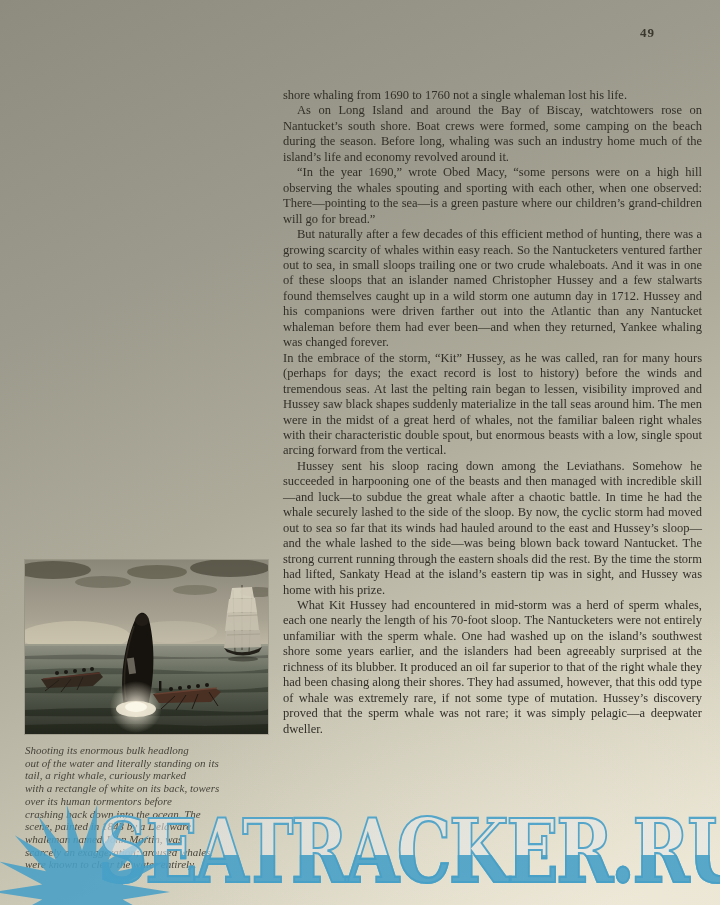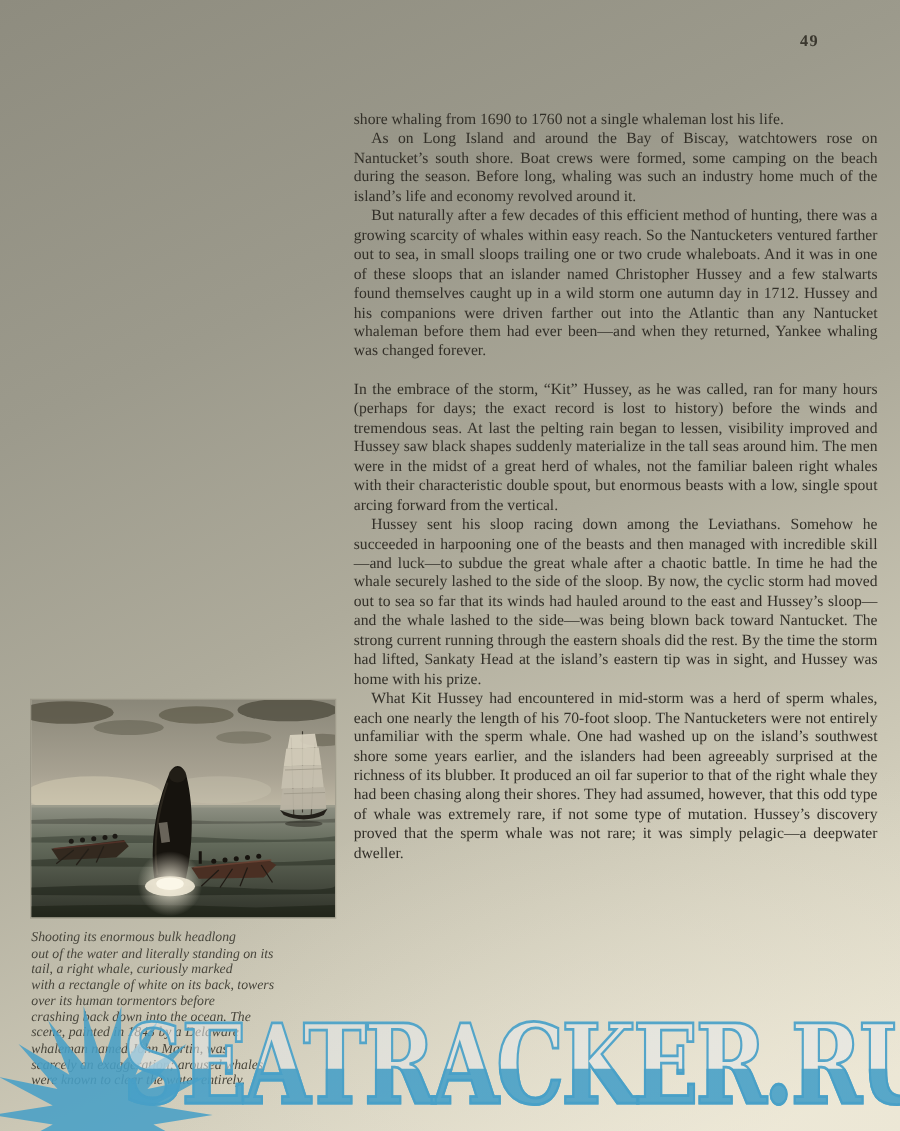--- a/index.html
+++ b/index.html
@@ -14,21 +14,21 @@
     position:absolute; left:640px; top:25px;
     font-size:13px; font-weight:bold; color:#3a372e; letter-spacing:1px;
   }
   .article {
     position:absolute; left:283px; top:88px; width:419px;
     font-size:12.5px; line-height:15.45px; text-align:justify;
     color:#322f28;
   }
   .article p { margin:0; }
   .article p.indent { text-indent:14px; }
-  .article p.space-before { margin-top:15px; }
+  .article p.space-before { }
   .figure {
     position:absolute; left:25px; top:560px; width:243px; height:174px;
     box-shadow:0 0 0 1px rgba(120,115,100,0.35);
   }
   .figure svg { display:block; width:100%; height:100%; }
   .caption {
     position:absolute; left:25px; top:744px; width:254px;
     font-style:italic; font-size:11px; line-height:12.7px;
     color:#47453b; white-space:pre-line;
   }
@@ -54,20 +54,21 @@
 </head>
 <body>
 
 <div class="page">
 
   <div class="page-number">49</div>
 
   <div class="article">
       <p>shore whaling from 1690 to 1760 not a single whaleman lost his life.</p>
       <p class="indent">As on Long Island and around the Bay of Biscay, watchtowers rose on Nantucket’s south shore. Boat crews were formed, some camping on the beach during the season. Before long, whaling was such an industry home much of the island’s life and economy revolved around it.</p>
+      <p class="indent">“In the year 1690,” wrote Obed Macy, “some persons were on a high hill observing the whales spouting and sporting with each other, when one observed: There—pointing to the sea—is a green pasture where our children’s grand-children will go for bread.”</p>
       <p class="indent">But naturally after a few decades of this efficient method of hunting, there was a growing scarcity of whales within easy reach. So the Nantucketers ventured farther out to sea, in small sloops trailing one or two crude whaleboats. And it was in one of these sloops that an islander named Christopher Hussey and a few stalwarts found themselves caught up in a wild storm one autumn day in 1712. Hussey and his companions were driven farther out into the Atlantic than any Nantucket whaleman before them had ever been—and when they returned, Yankee whaling was changed forever.</p>
       <p class="space-before">In the embrace of the storm, “Kit” Hussey, as he was called, ran for many hours (perhaps for days; the exact record is lost to history) before the winds and tremendous seas. At last the pelting rain began to lessen, visibility improved and Hussey saw black shapes suddenly materialize in the tall seas around him. The men were in the midst of a great herd of whales, not the familiar baleen right whales with their characteristic double spout, but enormous beasts with a low, single spout arcing forward from the vertical.</p>
       <p class="indent">Hussey sent his sloop racing down among the Leviathans. Somehow he succeeded in harpooning one of the beasts and then managed with incredible skill—and luck—to subdue the great whale after a chaotic battle. In time he had the whale securely lashed to the side of the sloop. By now, the cyclic storm had moved out to sea so far that its winds had hauled around to the east and Hussey’s sloop—and the whale lashed to the side—was being blown back toward Nantucket. The strong current running through the eastern shoals did the rest. By the time the storm had lifted, Sankaty Head at the island’s eastern tip was in sight, and Hussey was home with his prize.</p>
       <p class="indent">What Kit Hussey had encountered in mid-storm was a herd of sperm whales, each one nearly the length of his 70-foot sloop. The Nantucketers were not entirely unfamiliar with the sperm whale. One had washed up on the island’s southwest shore some years earlier, and the islanders had been agreeably surprised at the richness of its blubber. It produced an oil far superior to that of the right whale they had been chasing along their shores. They had assumed, however, that this odd type of whale was extremely rare, if not some type of mutation. Hussey’s discovery proved that the sperm whale was not rare; it was simply pelagic—a deepwater dweller.</p>
     </div>
 
   <div class="figure">
     <svg viewBox="0 0 243 174" preserveAspectRatio="none">
       <defs>
         <linearGradient id="sky" x1="0" y1="0" x2="0" y2="1">

